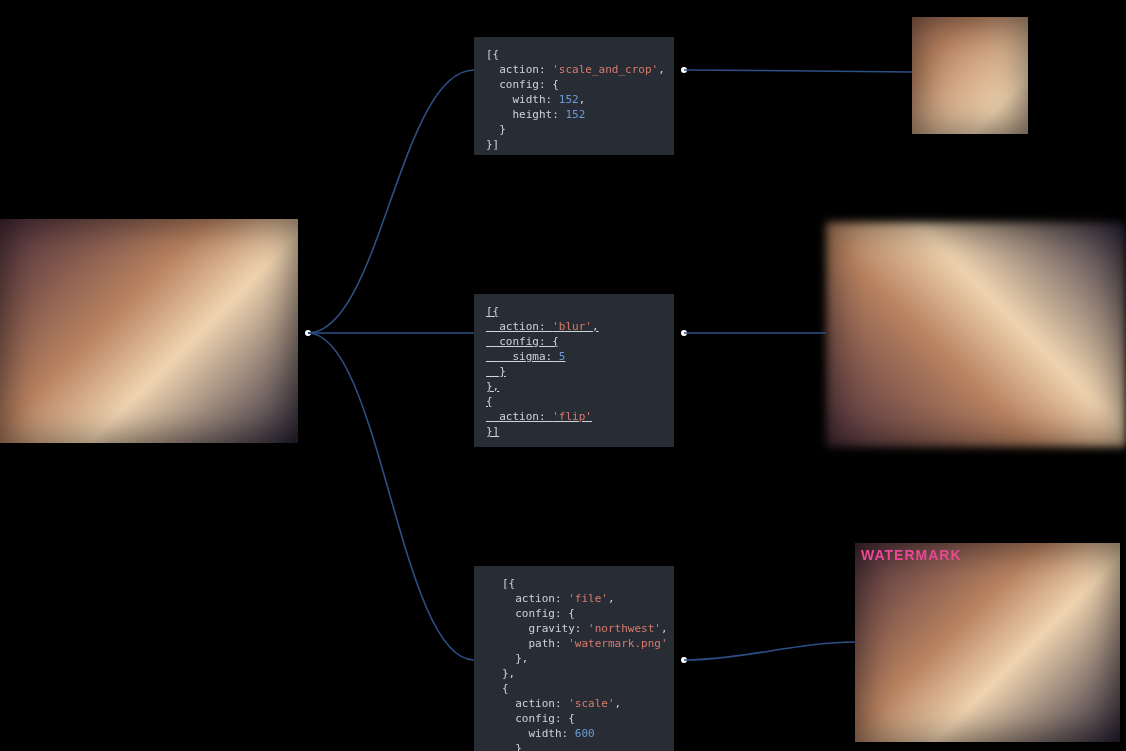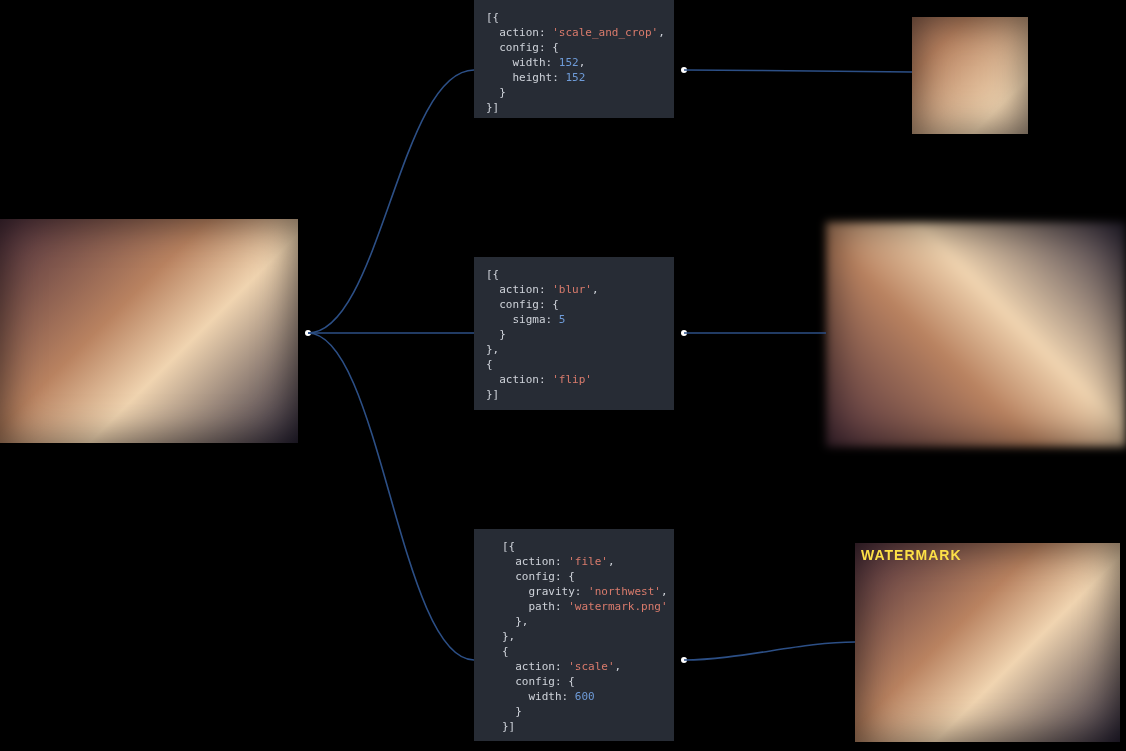--- a/index.html
+++ b/index.html
@@ -18,38 +18,39 @@
   }
   .code-box {
     position: absolute;
     background: #272c35;
     color: #cfd3da;
     font-size: 11px;
     line-height: 15px;
     padding: 10px 12px;
     box-sizing: border-box;
     white-space: pre;
+    margin-top: 37px;
   }
   .tok-key  { color: #cfd3da; }
   .tok-str  { color: #d97b6c; }
   .tok-num  { color: #6e9bd8; }
   .img-placeholder {
     position: absolute;
     background: linear-gradient(135deg,#4a2d3a 0%, #b98260 40%, #f0d4b0 60%, #2a2436 100%);
     box-shadow: inset 0 0 40px rgba(0,0,0,0.6);
   }
   .watermark-label {
     position: absolute;
     top: 4px;
     left: 6px;
     font-family: Arial, Helvetica, sans-serif;
     font-weight: 800;
     font-size: 14px;
     letter-spacing: 1px;
-    color: #fde047;
+    color: #ec4899;
   }
   svg.connectors {
     position: absolute;
     left: 0; top: 0;
     width: 1126px; height: 751px;
     pointer-events: none;
   }
   .dot {
     fill: #fff;
   }
@@ -66,21 +67,21 @@
     <div class="img-placeholder" title="original photograph (figurine on a table)" style="left: 0px; top: 219px; width: 298px; height: 224px;"></div>
     <div class="code-box" style="left: 474px; top: 0px; width: 200px; height: 118px;"><span class="tok-key">[{</span>
 <span class="tok-key">  action: </span><span class="tok-str">'scale_and_crop'</span><span class="tok-key">,</span>
 <span class="tok-key">  config: {</span>
 <span class="tok-key">    width: </span><span class="tok-num">152</span><span class="tok-key">,</span>
 <span class="tok-key">    height: </span><span class="tok-num">152</span>
 <span class="tok-key">  }</span>
 <span class="tok-key">}]</span>
 </div>
     <div class="img-placeholder" title="cropped 152x152 result" style="left: 912px; top: 17px; width: 116px; height: 117px; background-size: 260% 260%; background-position: center center;"></div>
-    <div class="code-box" style="left: 474px; top: 257px; width: 200px; height: 153px;"><span class="tok-key">[{</span>
+    <div class="code-box" style="left: 474px; top: 257px; width: 200px; height: 153px; text-decoration: underline;"><span class="tok-key">[{</span>
 <span class="tok-key">  action: </span><span class="tok-str">'blur'</span><span class="tok-key">,</span>
 <span class="tok-key">  config: {</span>
 <span class="tok-key">    sigma: </span><span class="tok-num">5</span>
 <span class="tok-key">  }</span>
 <span class="tok-key">},</span>
 <span class="tok-key">{</span>
 <span class="tok-key">  action: </span><span class="tok-str">'flip'</span>
 <span class="tok-key">}]</span>
 </div>
     <div class="img-placeholder" title="blurred and vertically flipped result" style="left: 826px; top: 222px; width: 300px; height: 225px; filter: blur(4px); transform: scaleY(-1);"></div>

